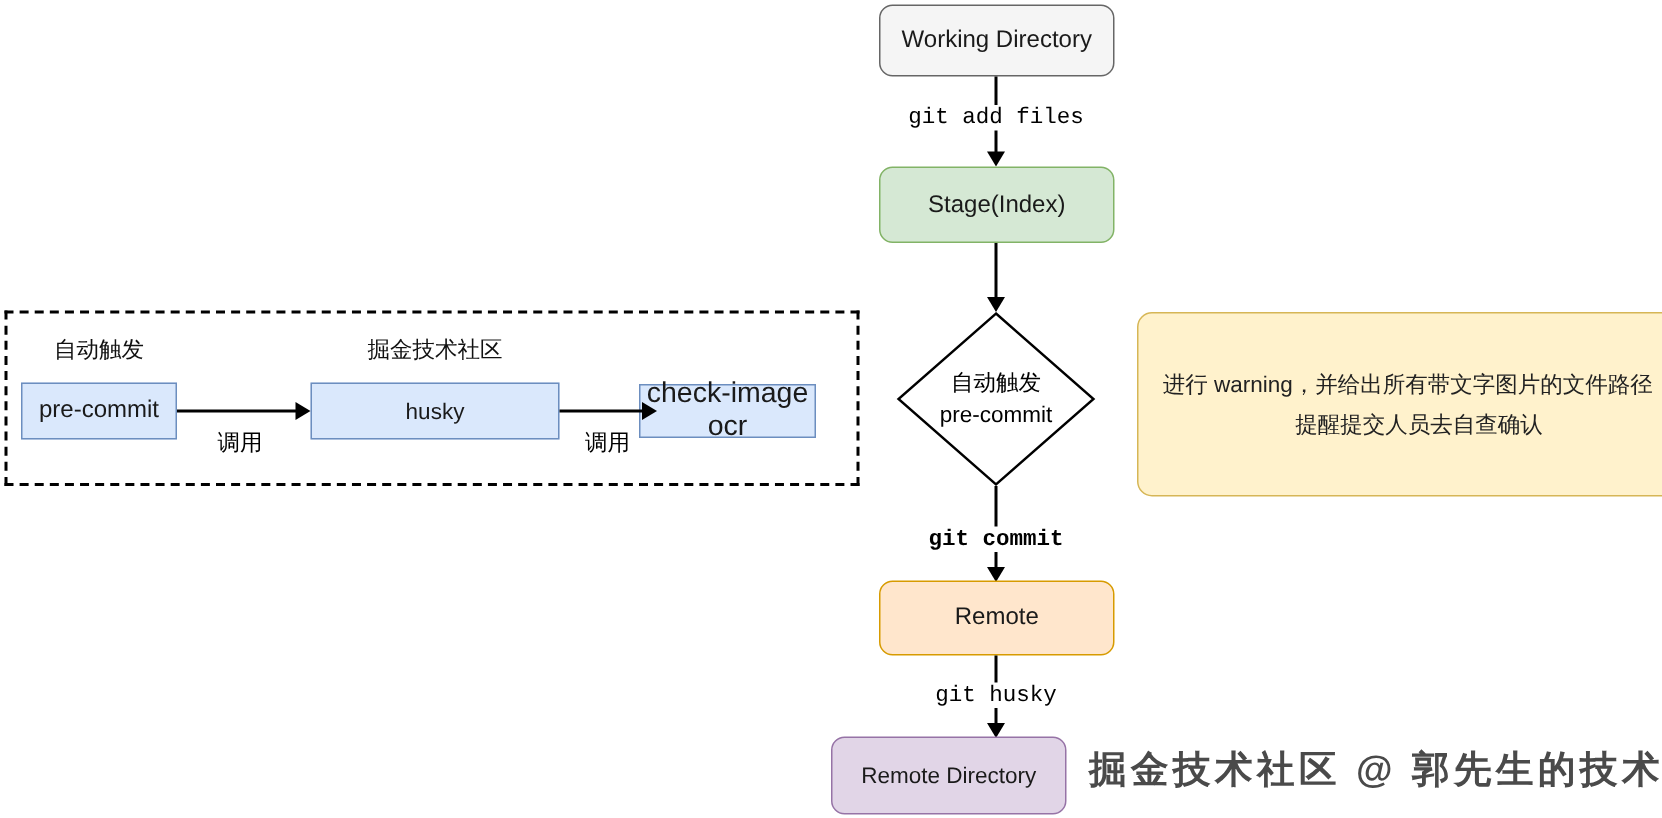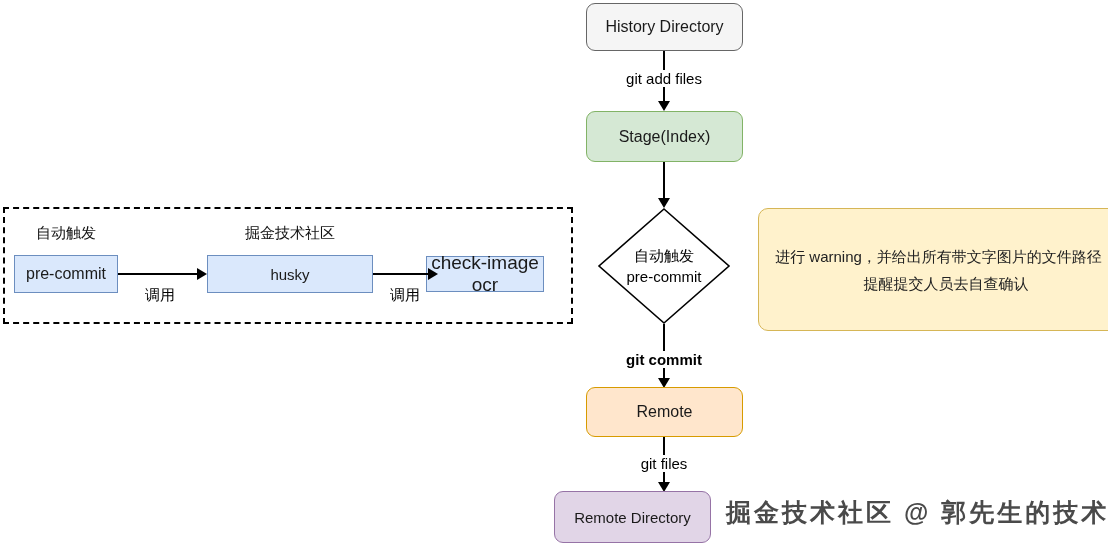--- a/index.html
+++ b/index.html
@@ -41,21 +41,21 @@
     border-left:6px solid transparent;border-right:6px solid transparent;
     border-top:10px solid #000;
   }
   .arrow-right{
     position:absolute;width:0;height:0;margin-top:-6px;
     border-top:6px solid transparent;border-bottom:6px solid transparent;
     border-left:10px solid #000;
   }
   .edge-label{
     position:absolute;transform:translateX(-50%);
-    background:#fff;padding:0 5px;font-size:15px;color:#000;white-space:nowrap;
+    background:#fff;padding:0 5px;font-size:15px;color:#000;white-space:nowrap;font-family:Liberation Mono, monospace;
   }
   .edge-label.bold{font-weight:bold;}
   
   .diamond-wrap{position:absolute;left:597px;top:207px;width:134px;height:118px;}
   .diamond-text{
     position:absolute;left:597px;top:207px;width:134px;height:118px;
     display:flex;flex-direction:column;align-items:center;justify-content:center;
     font-size:15px;line-height:21px;text-align:center;color:#000;
   }
   
@@ -90,21 +90,21 @@
   <div class="node blue" style="left:426px;top:256px;width:118px;height:36px;font-size:19px;">check-image ocr</div>
 
   <div class="hline" style="left:118px;top:274px;width:80px;"></div>
   <div class="arrow-right" style="left:197px;top:274px;"></div>
   <div class="edge-label" style="left:160px;top:286px;">调用</div>
 
   <div class="hline" style="left:373px;top:274px;width:56px;"></div>
   <div class="arrow-right" style="left:428px;top:274px;"></div>
   <div class="edge-label" style="left:405px;top:286px;">调用</div>
 
-  <div class="node gray rounded" style="left:586px;top:3px;width:157px;height:48px;">History Directory</div>
+  <div class="node gray rounded" style="left:586px;top:3px;width:157px;height:48px;">Working Directory</div>
 
   <div class="vline" style="left:664px;top:51px;height:51px;"></div>
   <div class="edge-label" style="left:664px;top:70px;">git add files</div>
   <div class="arrow-down" style="left:664px;top:101px;"></div>
 
   <div class="node green rounded" style="left:586px;top:111px;width:157px;height:51px;text-align:right;">Stage(Index)</div>
 
   <div class="vline" style="left:664px;top:162px;height:36px;"></div>
   <div class="arrow-down" style="left:664px;top:198px;"></div>
 
@@ -116,21 +116,21 @@
     <span>pre-commit</span>
   </div>
 
   <div class="vline" style="left:664px;top:324px;height:55px;"></div>
   <div class="edge-label bold" style="left:664px;top:351px;">git commit</div>
   <div class="arrow-down" style="left:664px;top:378px;"></div>
 
   <div class="node orange rounded" style="left:586px;top:387px;width:157px;height:50px;">Remote</div>
 
   <div class="vline" style="left:664px;top:437px;height:45px;"></div>
-  <div class="edge-label" style="left:664px;top:455px;">git files</div>
+  <div class="edge-label" style="left:664px;top:455px;">git husky</div>
   <div class="arrow-down" style="left:664px;top:482px;"></div>
 
   <div class="node purple rounded" style="left:554px;top:491px;width:157px;height:52px;font-size:15px;">Remote Directory</div>
 
   <div class="note">
     <span>进行 warning，并给出所有带文字图片的文件路径，提醒提交人员去自查确认</span>
   </div>
 
   <div class="watermark">掘金技术社区 @ 郭先生的技术坞</div>
 

